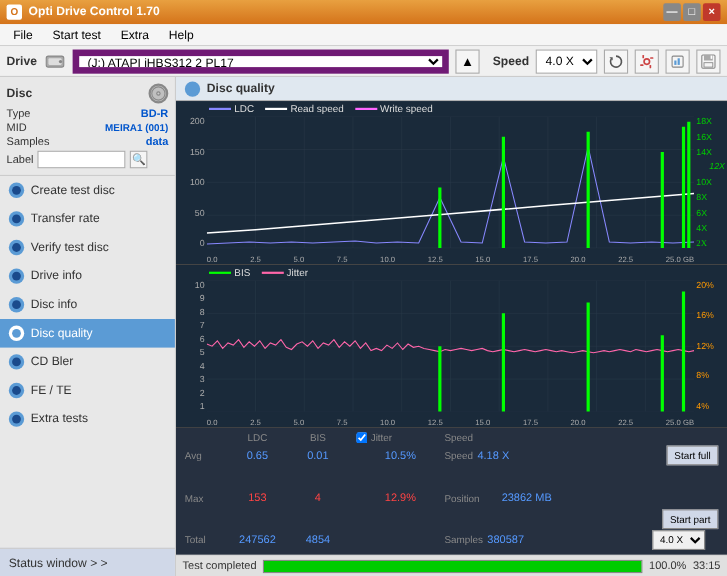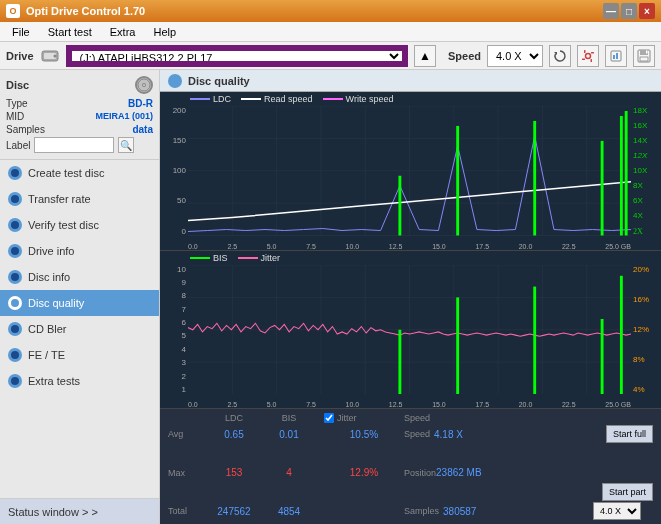--- a/index.html
+++ b/index.html
@@ -379,21 +379,21 @@
           <span style="font-size:8px;color:#aaa;text-align:right;">150</span>
           <span style="font-size:8px;color:#aaa;text-align:right;">100</span>
           <span style="font-size:8px;color:#aaa;text-align:right;">50</span>
           <span style="font-size:8px;color:#aaa;text-align:right;">0</span>
         </div>
 
         <div style="position:absolute;right:0;top:14px;bottom:14px;width:30px;display:flex;flex-direction:column;justify-content:space-between;padding:0 2px;">
           <span style="font-size:8px;color:#00cc00;text-align:left;">18X</span>
           <span style="font-size:8px;color:#00cc00;text-align:left;">16X</span>
           <span style="font-size:8px;color:#00cc00;text-align:left;">14X</span>
-          <span style="font-size:8px;color:#00cc00;text-align:left;font-style:italic;">12X</span>
+          <span style="font-size:8px;color:#00cc00;text-align:right;font-style:italic;">12X</span>
           <span style="font-size:8px;color:#00cc00;text-align:left;">10X</span>
           <span style="font-size:8px;color:#00cc00;text-align:left;">8X</span>
           <span style="font-size:8px;color:#00cc00;text-align:left;">6X</span>
           <span style="font-size:8px;color:#00cc00;text-align:left;">4X</span>
           <span style="font-size:8px;color:#00cc00;text-align:left;font-family:Liberation Serif, serif;">2X</span>
         </div>
 
         <svg style="position:absolute;top:14px;left:28px;right:30px;bottom:14px;width:calc(100% - 58px);height:calc(100% - 28px);" viewBox="0 0 460 130" preserveAspectRatio="none">
 
           <line x1="46" y1="0" x2="46" y2="130" stroke="#2a3a4a" stroke-width="0.5"></line>
@@ -543,21 +543,21 @@
             <button style="height:18px;padding:0 6px;font-size:9px;background:#d0d8e8;border:1px solid #888;cursor:pointer;white-space:nowrap;">Start full</button>
           </div>
         </div>
 
         <div style="display:flex;align-items:center;gap:0;margin-bottom:1px;">
           <div style="width:36px;font-size:9px;color:#888;">Max</div>
           <div style="width:60px;text-align:center;font-size:10px;color:#ff4444;">153</div>
           <div style="width:50px;text-align:center;font-size:10px;color:#ff4444;">4</div>
           <div style="width:10px;"></div>
           <div style="width:80px;text-align:center;font-size:10px;color:#ff4444;">12.9%</div>
-          <div style="font-size:9px;color:#888;margin-right:0;">Position</div>
+          <div style="font-size:9px;color:#888;margin-right:20px;">Position</div>
           <div style="font-size:10px;color:#5599ff;">23862 MB</div>
           <div style="flex:1;"></div>
           <div style="display:flex;flex-direction:column;gap:2px;margin-left:4px;">
             <button style="height:18px;padding:0 6px;font-size:9px;background:#d0d8e8;border:1px solid #888;cursor:pointer;white-space:nowrap;margin-top:39px;">Start part</button>
           </div>
         </div>
 
         <div style="display:flex;align-items:center;gap:0;">
           <div style="width:36px;font-size:9px;color:#888;">Total</div>
           <div style="width:60px;text-align:center;font-size:10px;color:#5599ff;">247562</div>
@@ -569,14 +569,22 @@
           <div style="flex:1;"></div>
           <div style="width:60px;display:flex;align-items:center;">
             <select style="height:18px;border:1px solid #888;background:#f0f0f0;font-size:9px;padding:0 2px;">
               <option>4.0 X</option>
             </select>
           </div>
         </div>
       </div>
     </div>
 
+    <div class="progress-area">
+      <span class="progress-text">Test completed</span>
+      <div class="progress-bar-container">
+        <div class="progress-bar-fill" style="width:100%;"></div>
+      </div>
+      <span class="progress-text">100.0%</span>
+      <span class="time-text">33:15</span>
+    </div>
   </div>
 </div>
 
 </body></html>

